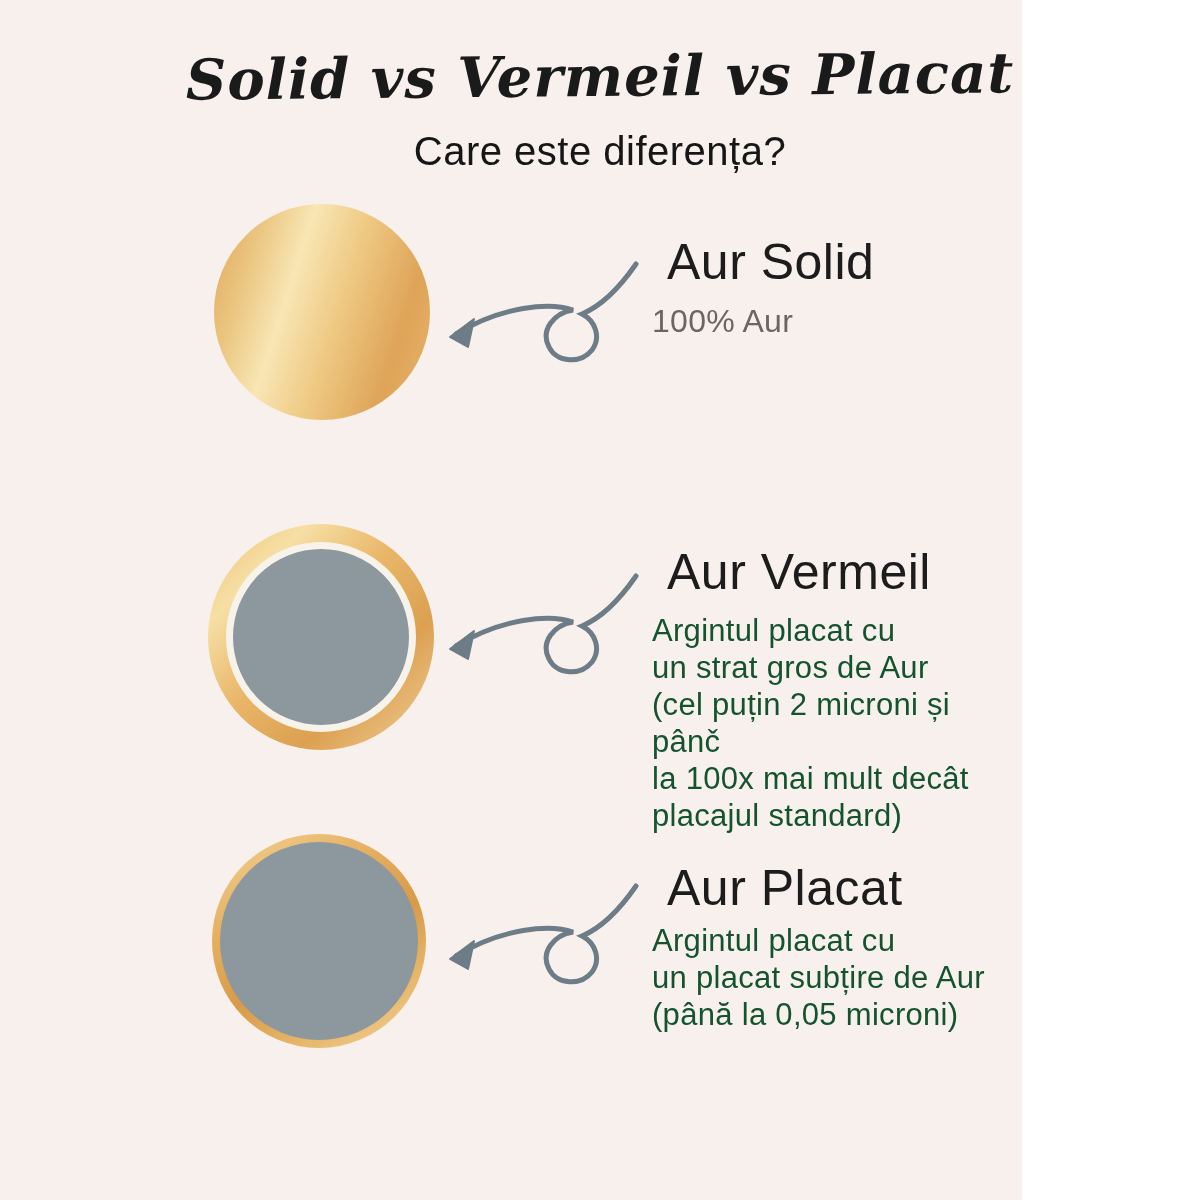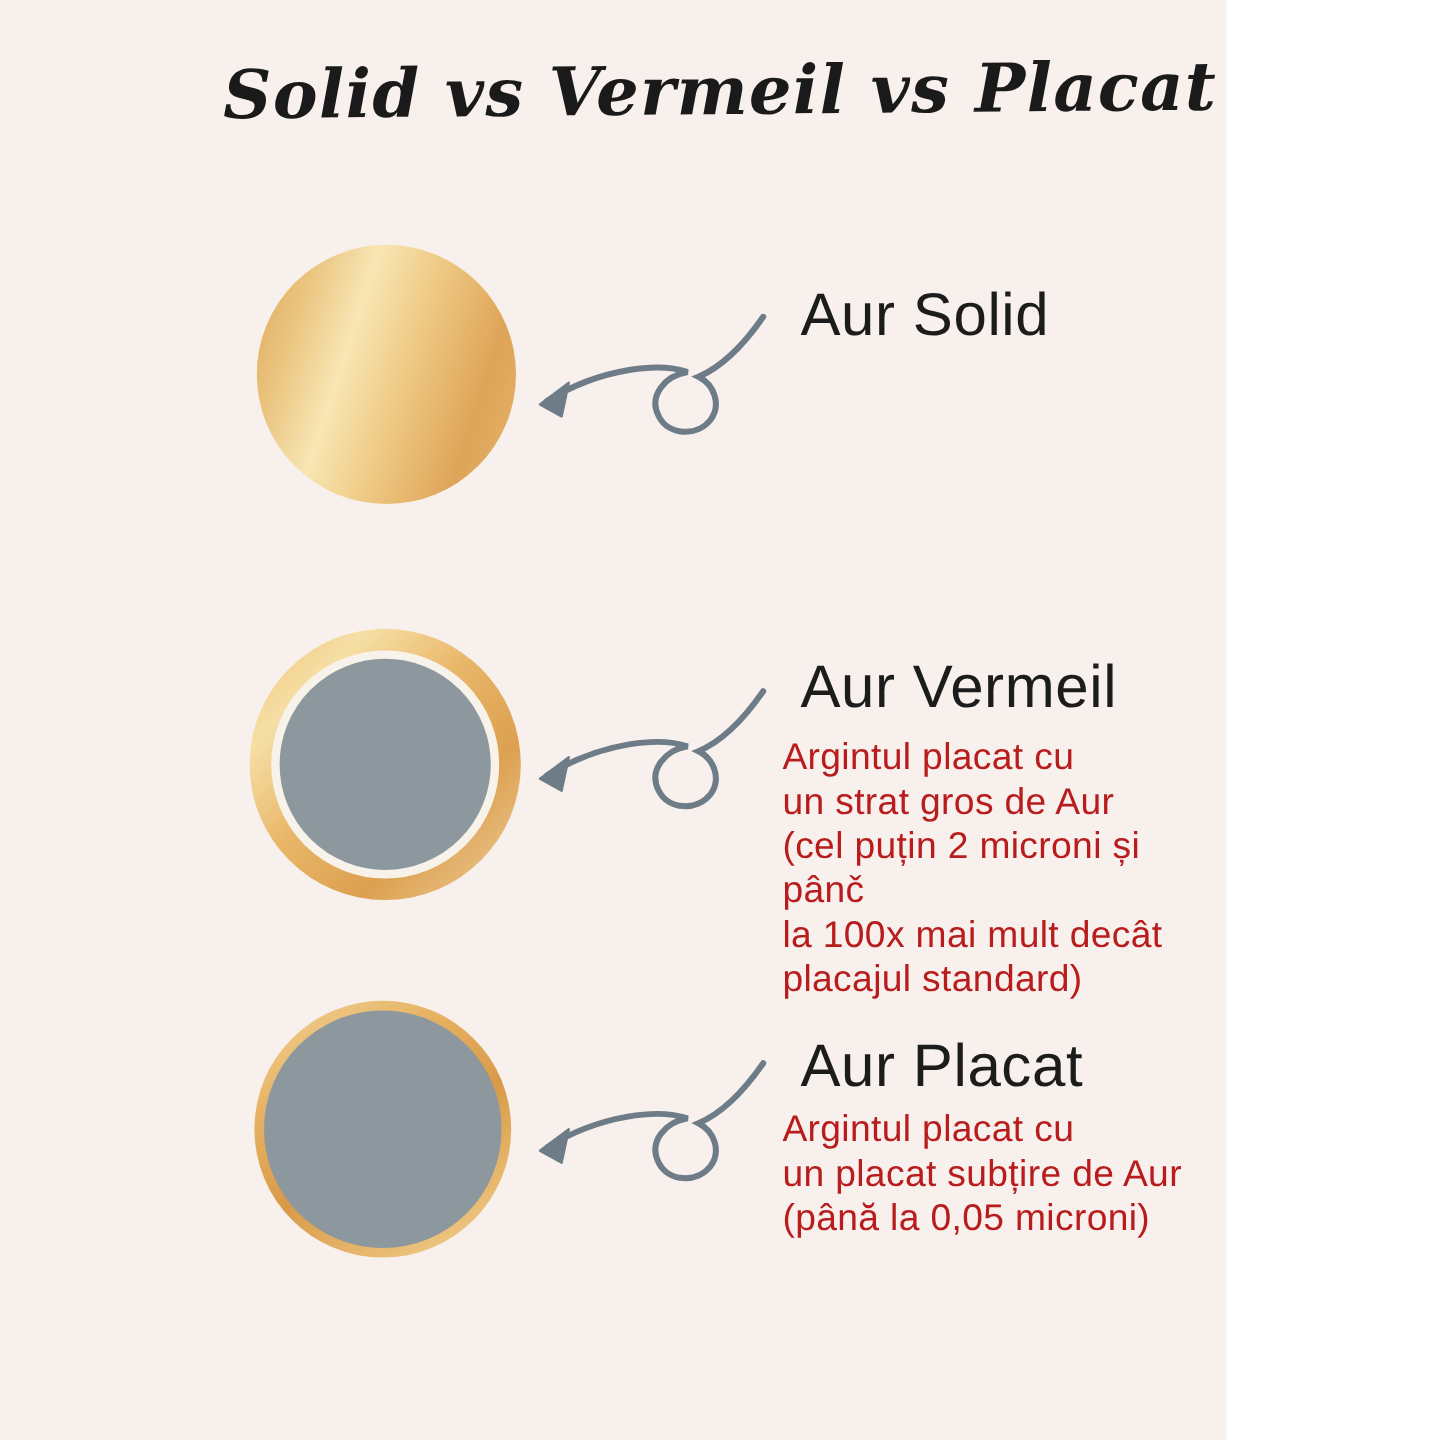--- a/index.html
+++ b/index.html
@@ -64,42 +64,44 @@
   .t2{top:544px;}
   .t3{top:860px;}
   .heading{
     font-size:50px;line-height:56px;
     color:#1c1c1c;letter-spacing:0.5px;
     margin:0 0 12px 15px;font-weight:400;
   }
   .t3 .heading{margin-bottom:6px;}
   .body-line{
     font-size:31px;line-height:37px;
-    color:#b91c1c;letter-spacing:0.3px;
+    color:#14532d;letter-spacing:0.3px;
   }
   .sub-line{
     font-size:32px;line-height:38px;
     color:#6a6761;letter-spacing:0.3px;
     margin-top:6px;
   }
 </style>
 </head>
 <body>
 
 <div class="canvas">
 
   <div class="title-script">Solid vs Vermeil vs Placat</div>
+  <div class="subtitle">Care este diferența?</div>
 
   <div class="circle c1"></div>
   <svg class="arrow a1" viewBox="0 0 220 120">
     <path class="arrow-line" d="M206 14 C188 40 171 56 152 64 C166 71 171 88 162 100 C151 114 127 113 119 97 C110 80 124 63 143 60 C120 52 72 56 26 84"></path>
     <path class="arrow-head" d="M20 87 L44 69 L38 97 Z"></path>
   </svg>
   <div class="textblock t1">
     <div class="heading">Aur Solid</div>
+    <div class="sub-line">100% Aur</div>
   </div>
 
   <div class="circle c2">
     <div class="inner"></div>
   </div>
   <svg class="arrow a2" viewBox="0 0 220 120">
     <path class="arrow-line" d="M206 14 C188 40 171 56 152 64 C166 71 171 88 162 100 C151 114 127 113 119 97 C110 80 124 63 143 60 C120 52 72 56 26 84"></path>
     <path class="arrow-head" d="M20 87 L44 69 L38 97 Z"></path>
   </svg>
   <div class="textblock t2">

